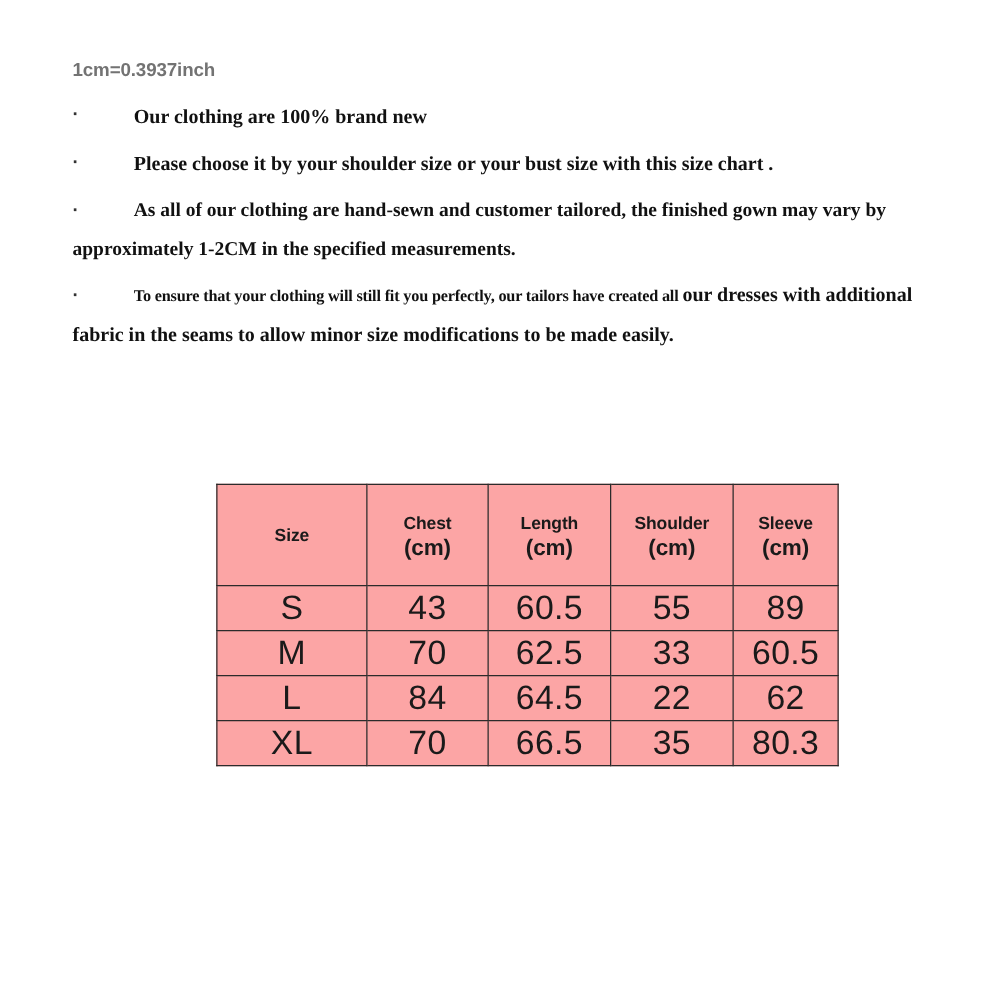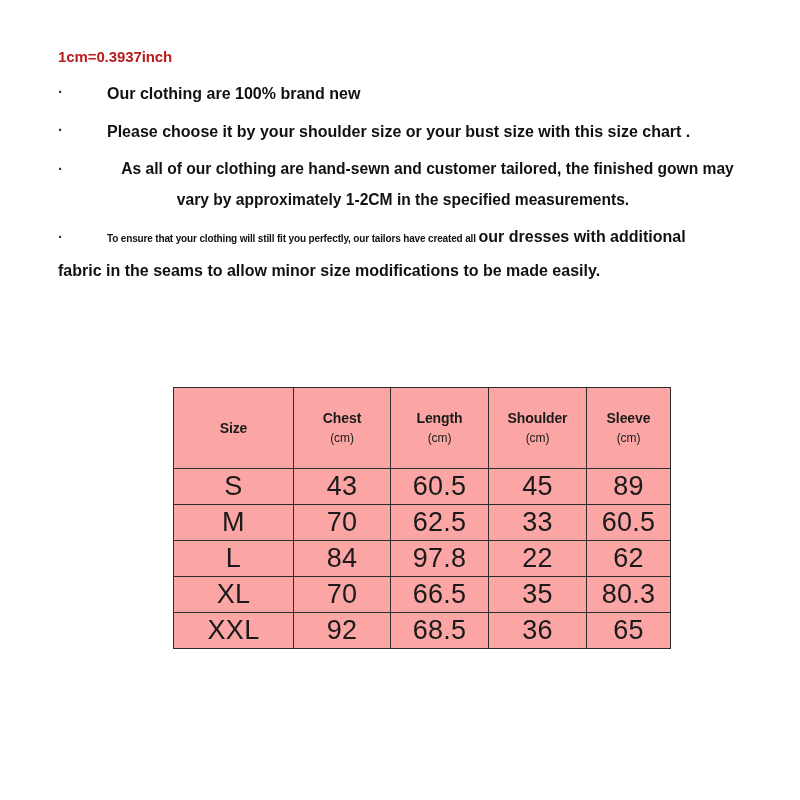--- a/index.html
+++ b/index.html
@@ -25,21 +25,21 @@
     top: 42px;
     width: 690px;
   }
 
   .notice-line {
     font-weight: bold;
     font-size: 15.5px;
     line-height: 33px;
     letter-spacing: -0.1px;
     white-space: nowrap;
-    color: #b91c1c;
+    color: #737373;
   }
 
   #conversion-line {
     font-size: 15px;
     line-height: 30px;
   }
 
   #notice-heading {
     font-size: 16.5px;
     line-height: 36px;
@@ -59,49 +59,49 @@
     top: 0;
     width: 14px;
     font-size: 15px;
     line-height: 32px;
     color: #333;
   }
 
   .bullet-body {
     display: block;
     padding-left: 0;
+    font-family: Liberation Serif, serif;
   }
 
   .bullet-first-indent {
     display: inline-block;
     width: 49px;
   }
 
   .b-item-1 .bullet-body,
   .b-item-2 .bullet-body {
     font-size: 16px;
     line-height: 36px;
     white-space: nowrap;
   }
 
   .b-item-3 .bullet-body {
     font-size: 15.6px;
     line-height: 31px;
     width: 690px;
-    text-align: center;
   }
 
   .b-item-4 .bullet-body {
     font-size: 15.2px;
     line-height: 32px;
     width: 672px;
   }
 
   .b-item-4 .bullet-body .lead-run {
-    font-size: 10px;
+    font-size: 13px;
     letter-spacing: -0.15px;
   }
   .b-item-4 .bullet-body .emph-run {
     font-size: 16px;
     letter-spacing: 0;
   }
 
   .b-item-1 { margin-top: 4px; }
   .b-item-2 { margin-top: 2px; }
   .b-item-3 { margin-top: 3px; }
@@ -141,22 +141,22 @@
 
   table#size-table thead th {
     height: 81px;
     font-weight: bold;
     font-size: 14px;
     line-height: 19px;
     letter-spacing: -0.1px;
   }
   thead th .unit {
     display: block;
-    font-weight: normal;
-    font-size: 12px;
+    font-weight: bold;
+    font-size: 18px;
     line-height: 20px;
   }
   thead th .hdr-name {
     display: block;
   }
 
   thead th.size-head .hdr-name {
     font-size: 14px;
   }
 
@@ -228,46 +228,39 @@
           <span class="hdr-name">Sleeve</span>
           <span class="unit">(cm)</span>
         </th>
       </tr>
     </thead>
     <tbody>
       <tr>
         <td>S</td>
         <td>43</td>
         <td>60.5</td>
-        <td>45</td>
+        <td>55</td>
         <td>89</td>
       </tr>
       <tr>
         <td>M</td>
         <td>70</td>
         <td>62.5</td>
         <td>33</td>
         <td>60.5</td>
       </tr>
       <tr>
         <td>L</td>
         <td>84</td>
-        <td>97.8</td>
+        <td>64.5</td>
         <td>22</td>
         <td>62</td>
       </tr>
       <tr>
         <td>XL</td>
         <td>70</td>
         <td>66.5</td>
         <td>35</td>
         <td>80.3</td>
       </tr>
-      <tr>
-        <td>XXL</td>
-        <td>92</td>
-        <td>68.5</td>
-        <td>36</td>
-        <td>65</td>
-      </tr>
     </tbody>
   </table>
 </div>
 
 </body></html>

